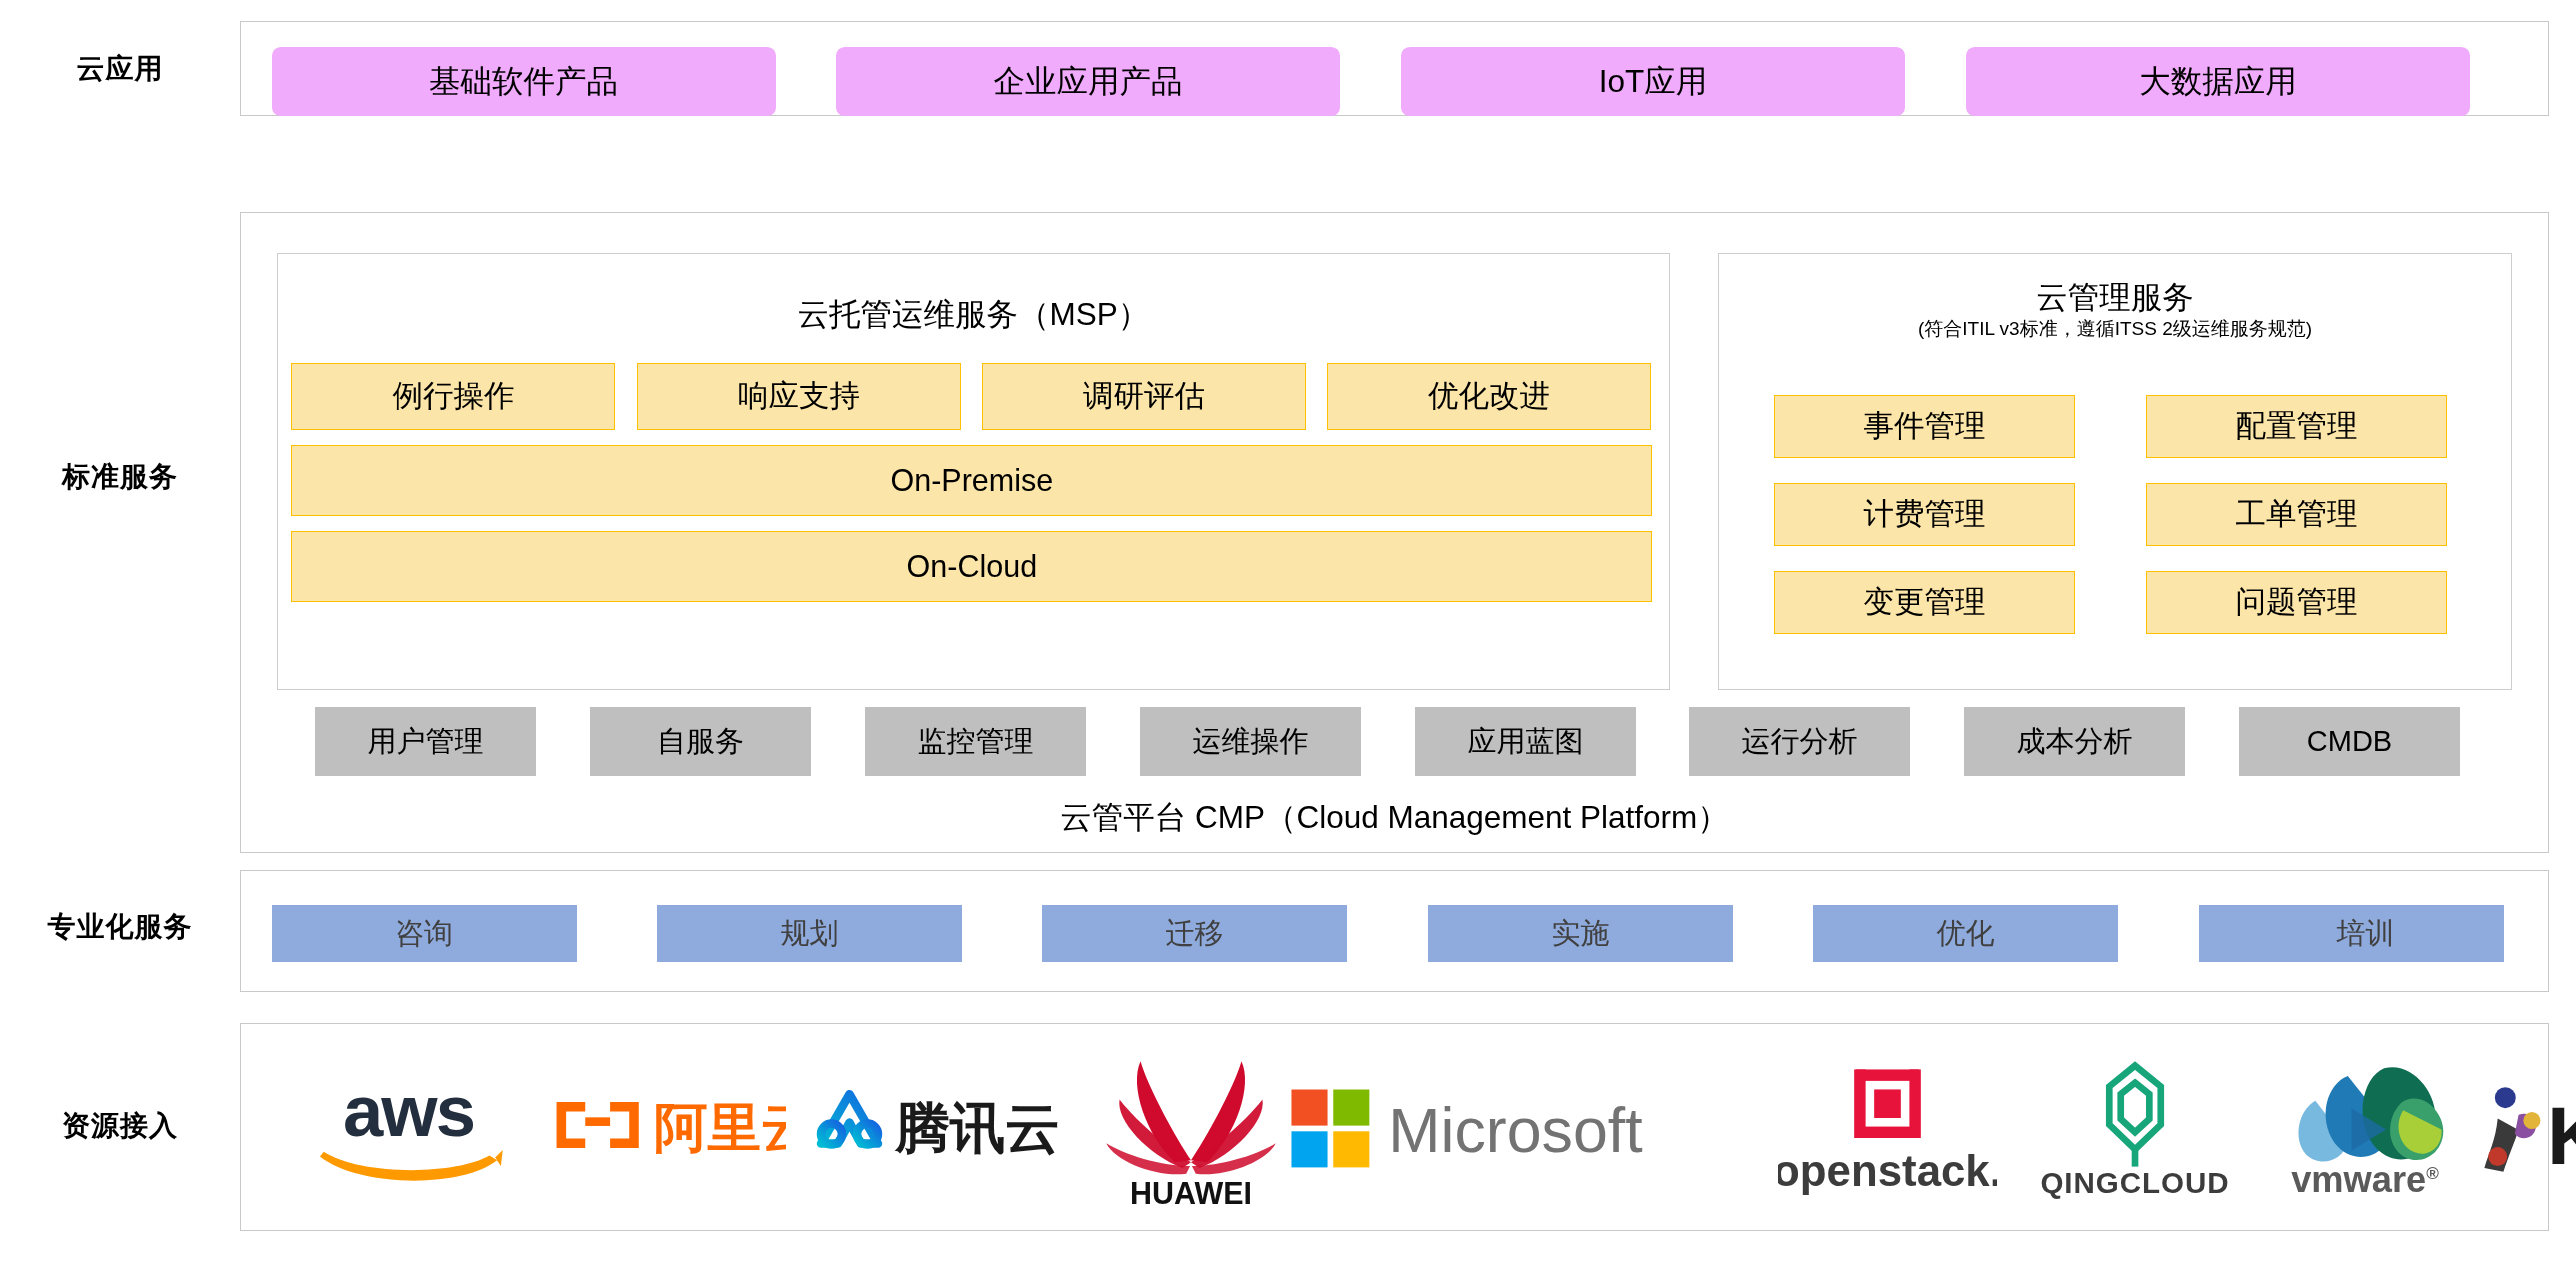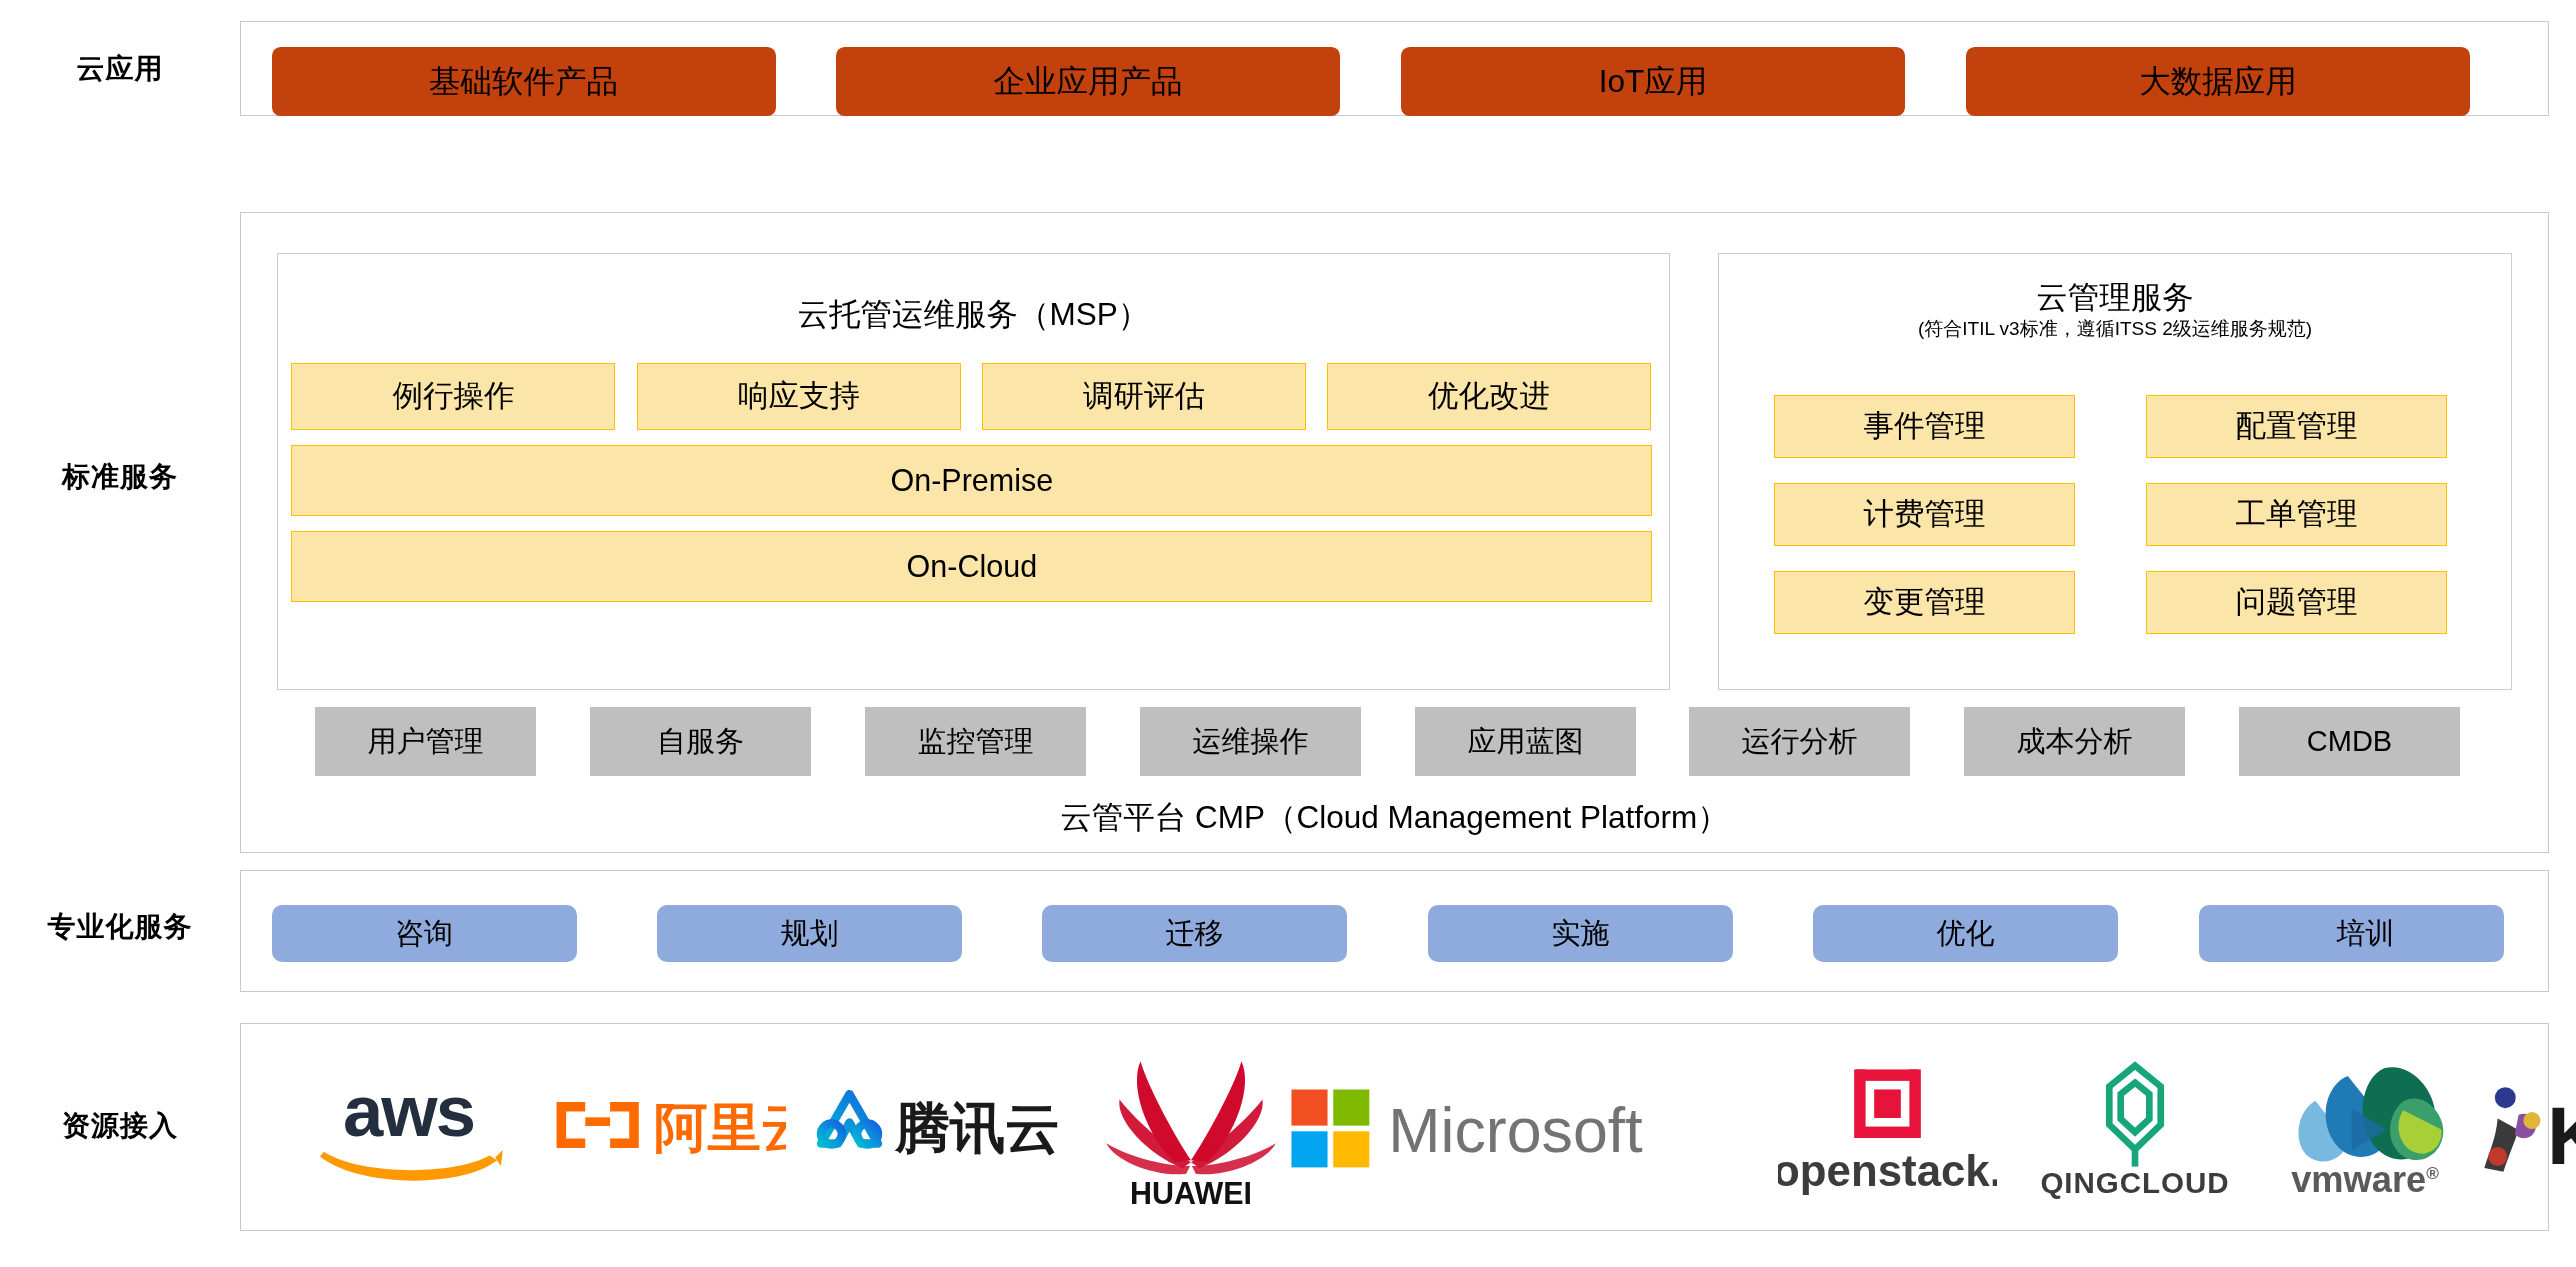--- a/index.html
+++ b/index.html
@@ -40,21 +40,21 @@
     width: 2309px;
     box-sizing: border-box;
     border: 1.9px solid #c9c9c9;
     background: #ffffff;
   }
 
   
   .appbox {
     position: absolute;
     box-sizing: border-box;
-    background: #c2410c;
+    background: #f0abfc;
     border-radius: 8.6px;
     display: flex;
     align-items: center;
     justify-content: center;
     font-size: 31.5px;
     color: #000;
   }
 
   .ybox {
     position: absolute;
@@ -80,22 +80,21 @@
   }
 
   .bbox {
     position: absolute;
     box-sizing: border-box;
     background: #8faadc;
     display: flex;
     align-items: center;
     justify-content: center;
     font-size: 29px;
-    color: #000000;
-    border-radius: 10px;
+    color: #404040;
   }
 
   .panel {
     position: absolute;
     box-sizing: border-box;
     border: 1.9px solid #cdcdcd;
     background: #ffffff;
   }
 
   .panel-title {

